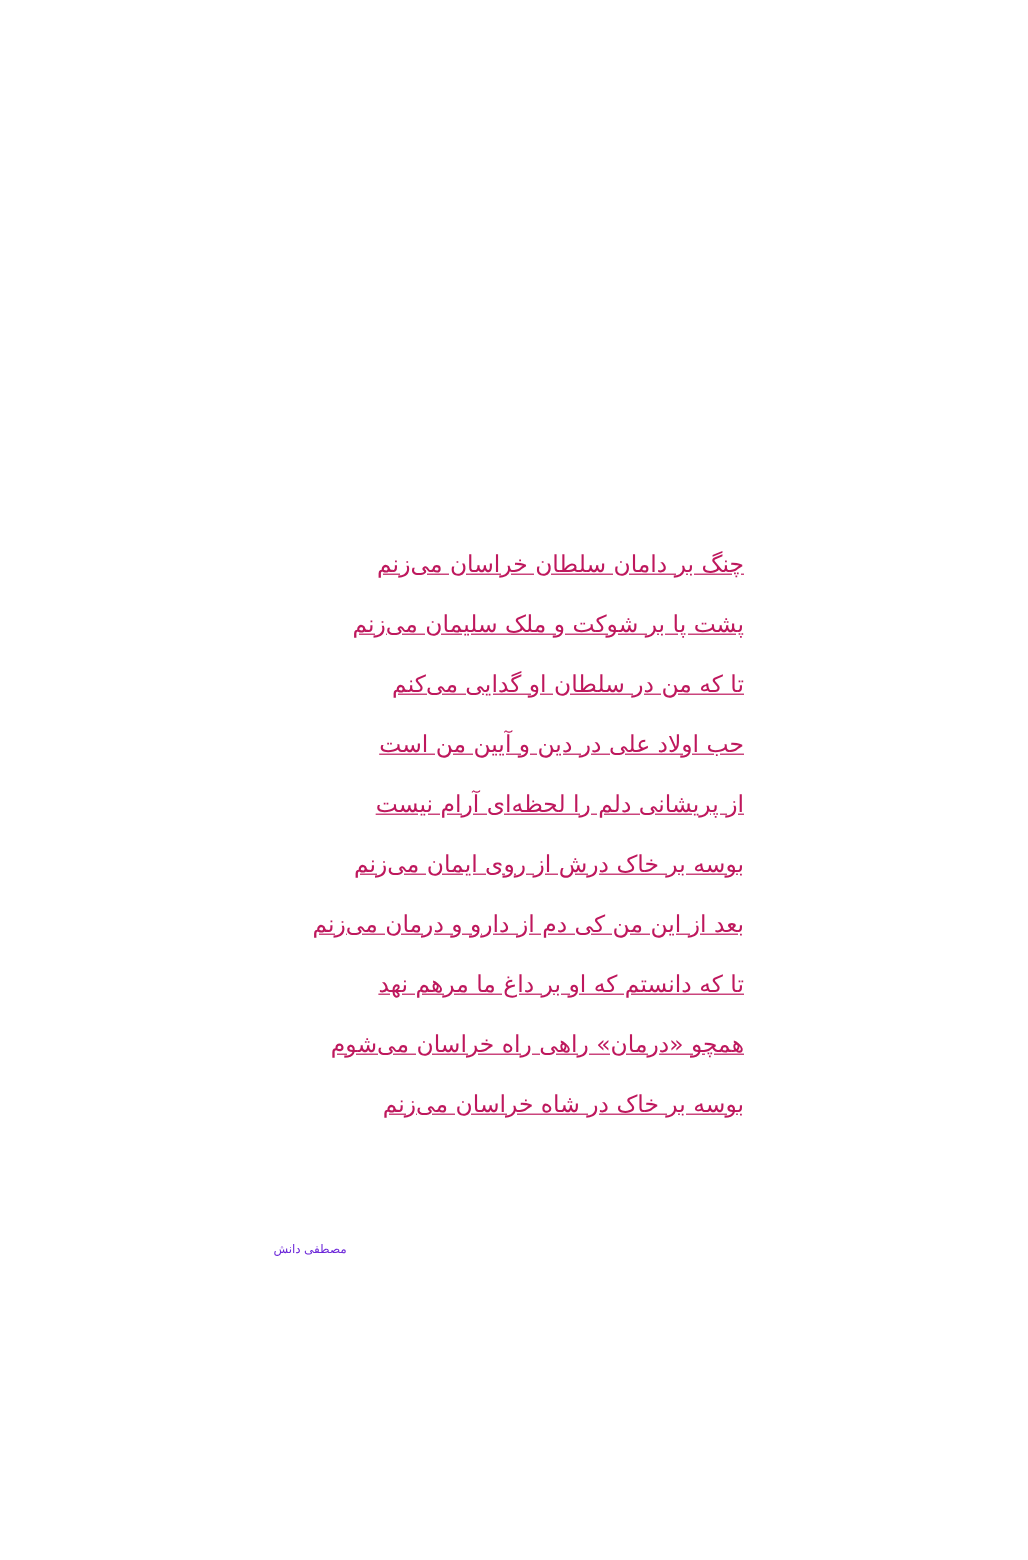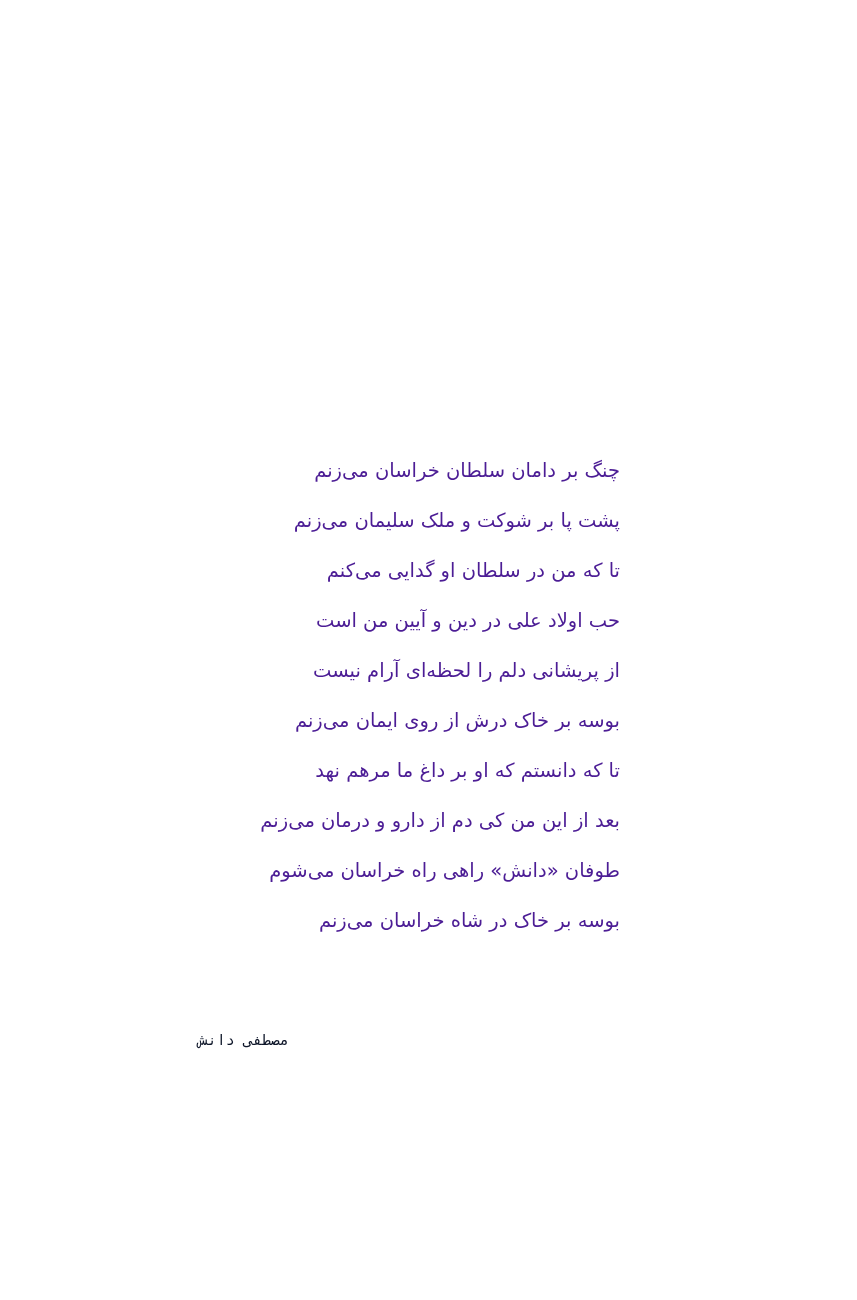--- a/index.html
+++ b/index.html
@@ -29,52 +29,53 @@
     right: 237px;
     width: 390px;
     text-align: right;
     direction: rtl;
   }
 
   .poem-line {
     font-family: "DejaVu Sans", sans-serif;
     font-size: 19.5px;
     line-height: 50px;
-    color: #4c1d95;
+    color: #be185d;
     white-space: nowrap;
     font-weight: 400;
     letter-spacing: 0.1px;
+    text-decoration: underline;
   }
 
   .signature {
     position: absolute;
     top: 1031px;
     right: 568px;
-    font-family: Liberation Mono, monospace;
-    font-size: 15px;
+    font-family: Liberation Sans, sans-serif;
+    font-size: 10px;
     line-height: 22px;
-    color: #0f172a;
+    color: #6d28d9;
     direction: rtl;
     text-align: right;
     white-space: nowrap;
   }
 </style>
 </head>
 <body>
 
 <div class="page">
 
   <div class="poem">
     <div class="poem-line">چنگ بر دامان سلطان خراسان می‌زنم</div>
     <div class="poem-line">پشت پا بر شوکت و ملک سلیمان می‌زنم</div>
     <div class="poem-line">تا که من در سلطان او گدایی می‌کنم</div>
     <div class="poem-line">حب اولاد علی در دین و آیین من است</div>
     <div class="poem-line">از پریشانی دلم را لحظه‌ای آرام نیست</div>
     <div class="poem-line">بوسه بر خاک درش از روی ایمان می‌زنم</div>
+    <div class="poem-line">بعد از این من کی دم از دارو و درمان می‌زنم</div>
     <div class="poem-line">تا که دانستم که او بر داغ ما مرهم نهد</div>
-    <div class="poem-line">بعد از این من کی دم از دارو و درمان می‌زنم</div>
-    <div class="poem-line">طوفان «دانش» راهی راه خراسان می‌شوم</div>
+    <div class="poem-line">همچو «درمان» راهی راه خراسان می‌شوم</div>
     <div class="poem-line">بوسه بر خاک در شاه خراسان می‌زنم</div>
   </div>
 
   <div class="signature">مصطفی دانش</div>
 
 </div>
 
 </body></html>

